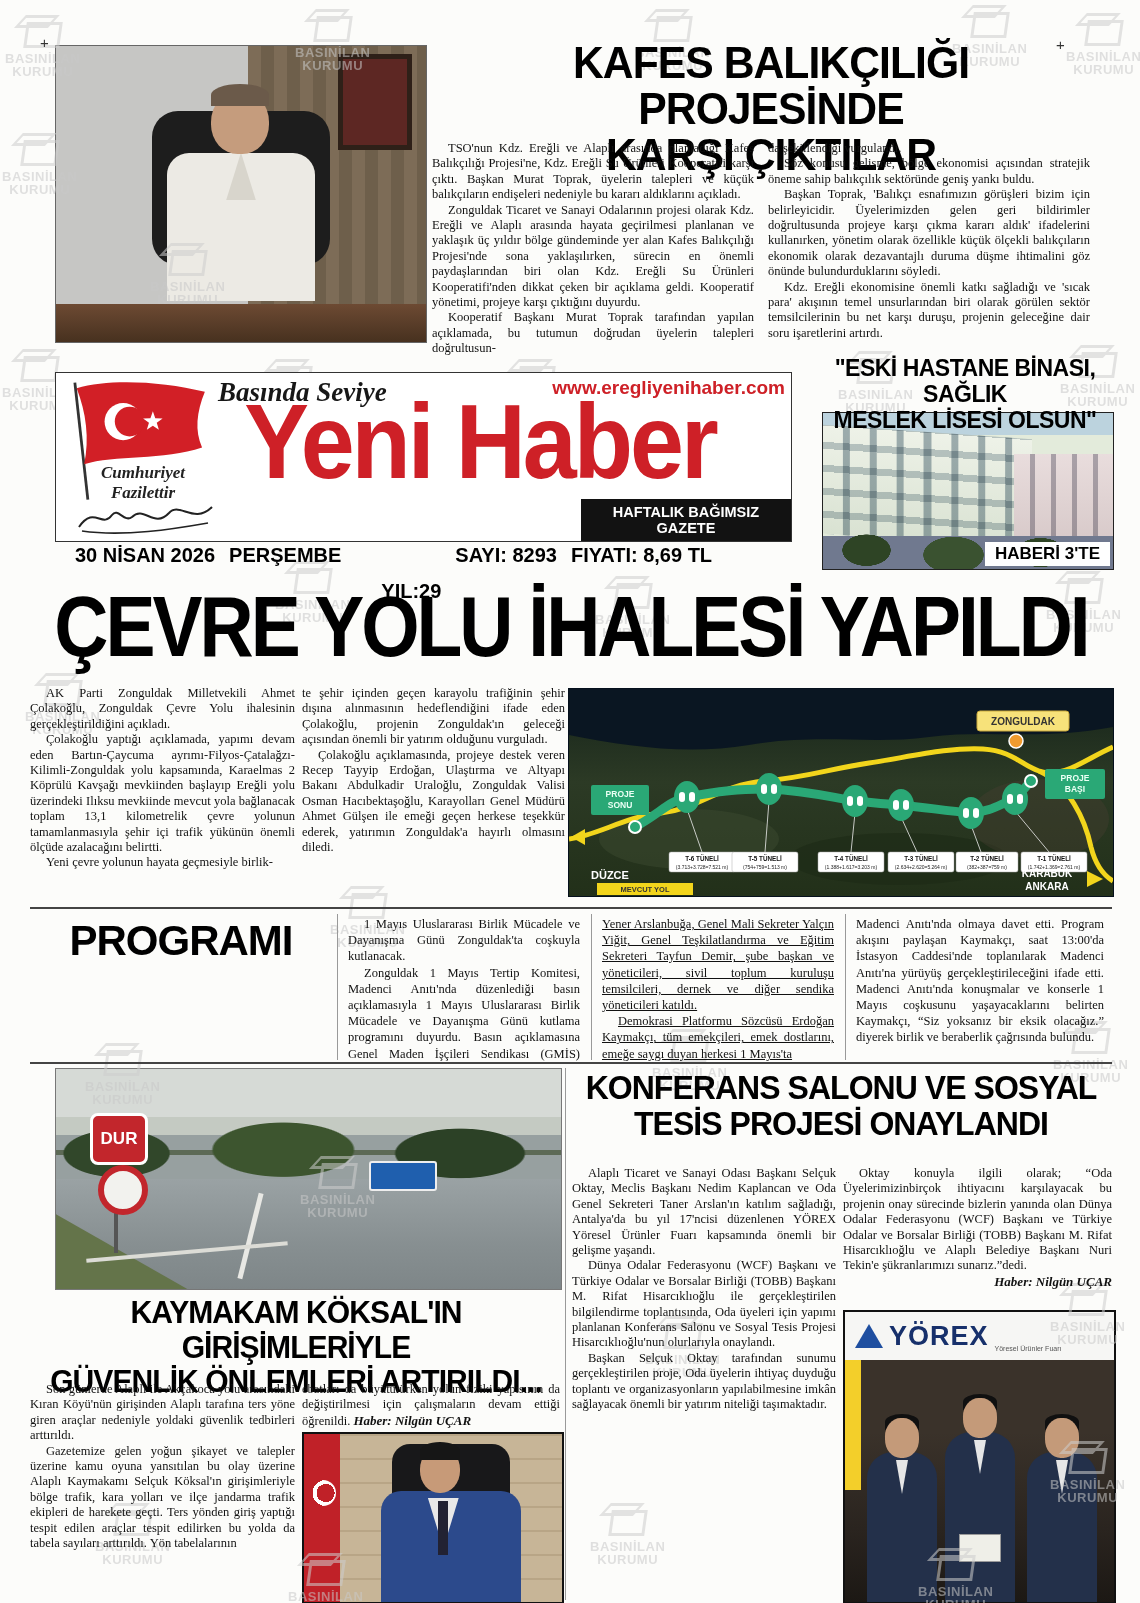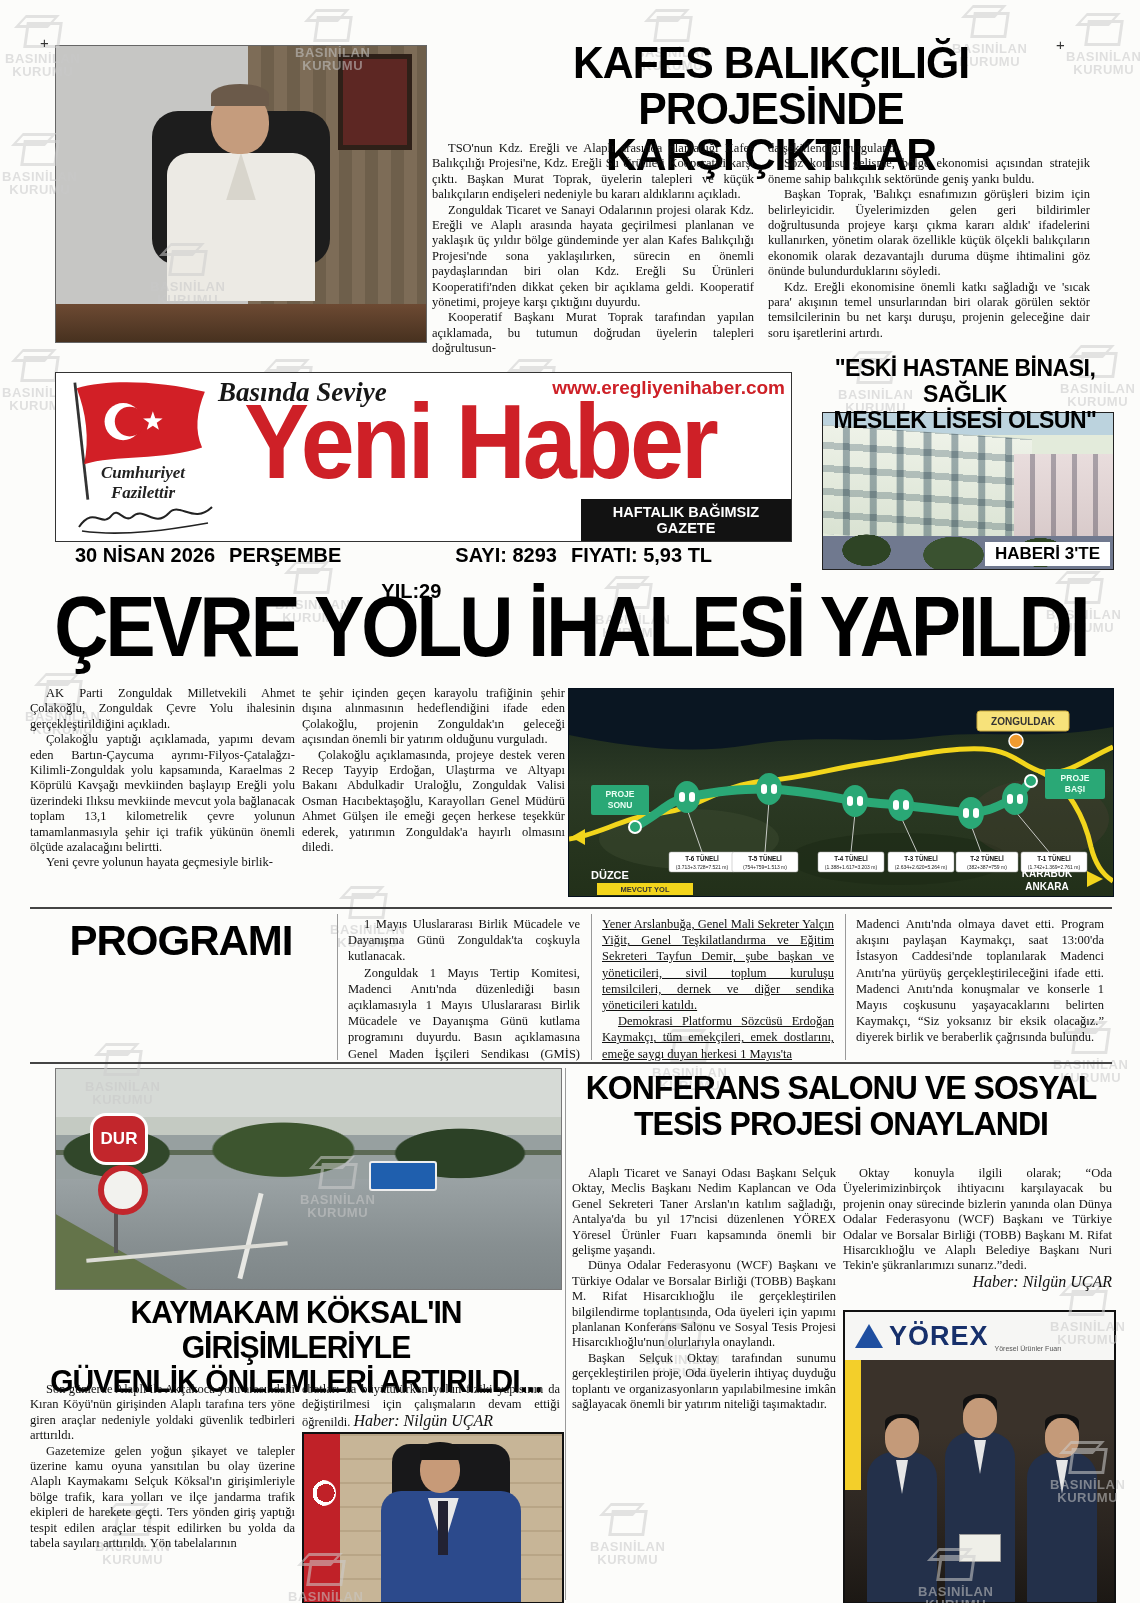--- a/index.html
+++ b/index.html
@@ -12,21 +12,21 @@
       font-weight:700;font-size:13px;line-height:13px;text-align:center;letter-spacing:.5px;}
   .wm-box{display:block;margin:0 auto 4px;width:30px;height:20px;border:3px solid #cecece;
       position:relative;transform:skewX(-8deg);}
   .wm-box::before{content:"";position:absolute;left:-10px;top:-10px;width:28px;height:7px;
       border:3px solid #cecece;transform:skewX(-38deg);}
   .wm-t1,.wm-t2{display:block;}
   .hl{font-family:"Liberation Sans",sans-serif;font-weight:700;color:#000;text-align:center;z-index:3;}
   .body-col{font-size:12.5px;line-height:15.4px;text-align:justify;overflow:hidden;z-index:3;}
   .body-col p{margin:0;text-indent:16px;}
   .body-col p.cont{text-indent:0;}
-  .byline{font-weight:400;font-style:italic;font-size:16px;}
+  .byline{font-weight:700;font-style:italic;font-size:13px;}
   .rule-h{position:absolute;background:#444;height:1.5px;z-index:3;}
   .rule-v{position:absolute;background:#999;width:1px;z-index:3;}
   .cropmark{position:absolute;font-family:"Liberation Sans",sans-serif;font-size:15px;color:#333;z-index:4;}
   
   .mast-box{position:absolute;left:55px;top:372px;width:735px;height:168px;border:1.5px solid #333;background:#fff;z-index:3;}
   .mast-tagline{position:absolute;left:162px;top:4px;font-family:"Liberation Serif",serif;
       font-weight:700;font-style:italic;font-size:27px;color:#171717;}
   .mast-title{position:absolute;left:118px;top:16px;width:612px;text-align:center;color:#ce2027;
       font-family:"Liberation Sans",sans-serif;font-weight:700;font-size:97px;letter-spacing:-3px;
       transform:scaleY(1.08);transform-origin:top center;line-height:1;}
@@ -83,21 +83,21 @@
       background:radial-gradient(90px 40px at 12% 60%,#31472a 58%,transparent 60%),
                  radial-gradient(120px 46px at 45% 55%,#3d552f 58%,transparent 60%),
                  radial-gradient(110px 42px at 80% 60%,#2c4126 58%,transparent 60%),
                  linear-gradient(transparent 0 55%,#5d6a56 55% 62%,transparent 62%);}
   .p3-road{position:absolute;left:0;bottom:0;width:100%;height:50%;
       background:linear-gradient(#9aa2a4,#878f91 60%,#7e8688);}
   .p3-line{position:absolute;left:38%;bottom:4%;width:5px;height:40%;background:#e8e8e4;transform:rotate(14deg);}
   .p3-line2{position:absolute;left:6%;bottom:16%;width:40%;height:4px;background:#dcdcd6;transform:rotate(-5deg);}
   .p3-grass{position:absolute;left:0;bottom:0;width:26%;height:34%;background:#64744a;clip-path:polygon(0 0,100% 100%,0 100%);}
   .p3-dur{position:absolute;left:34px;top:44px;width:52px;height:46px;background:#c2262c;border:3px solid #fff;
-      border-radius:16px;color:#fff;font-family:"Liberation Sans",sans-serif;font-weight:700;font-size:17px;
+      border-radius:8px;color:#fff;font-family:"Liberation Sans",sans-serif;font-weight:700;font-size:17px;
       display:flex;align-items:center;justify-content:center;z-index:3;}
   .p3-circ{position:absolute;left:42px;top:96px;width:38px;height:38px;background:#f2f2ee;border:6px solid #c2262c;border-radius:50%;}
   .p3-pole{position:absolute;left:58px;top:134px;width:4px;height:50px;background:#555;}
   .p3-blue{position:absolute;left:62%;top:42%;width:64px;height:26px;background:#1f5fae;border:2px solid #eee;border-radius:3px;}
   .p4{left:302px;top:1432px;width:258px;height:168px;border:2px solid #111;
       background:repeating-linear-gradient(0deg,#c7b597 0 22px,#b8a586 22px 24px),
                  repeating-linear-gradient(90deg,rgba(0,0,0,0) 0 40px,rgba(90,70,50,.25) 40px 42px);}
   .p4-flag{position:absolute;left:0;top:0;width:36px;height:100%;background:#c02128;}
   .p4-cres{position:absolute;left:6px;top:46px;width:26px;height:26px;border-radius:50%;
       background:radial-gradient(circle at 60% 50%,transparent 0 9px,#fff 9px 13px,transparent 13px);}
@@ -319,21 +319,21 @@
       <path d="M5,28 C20,6 28,30 38,16 C44,8 50,24 58,18 C70,6 80,30 95,14 C105,2 120,26 138,8" stroke="#222" stroke-width="2" fill="none"></path>
       <path d="M8,32 C50,38 100,30 134,24" stroke="#222" stroke-width="1.6" fill="none"></path>
     </svg>
     <div class="mast-banner">HAFTALIK BAĞIMSIZ GAZETE</div>
   </div>
   <div class="dateline">
     <span>30 NİSAN 2026</span>
     <span>PERŞEMBE</span>
     <span class="wide">YIL:29</span>
     <span>SAYI: 8293</span>
-    <span>FIYATI: 5,93 TL</span>
+    <span>FIYATI: 8,69 TL</span>
   </div>
 
   <div class="abs hl eski-hl">
     <div>"ESKİ HASTANE BİNASI, SAĞLIK</div>
     <div>MESLEK LİSESİ OLSUN"</div>
   </div>
   <div class="photo p2">
     <div class="p2-bldg"></div>
     <div class="p2-bldg2"></div>
     <div class="p2-trees"></div>

